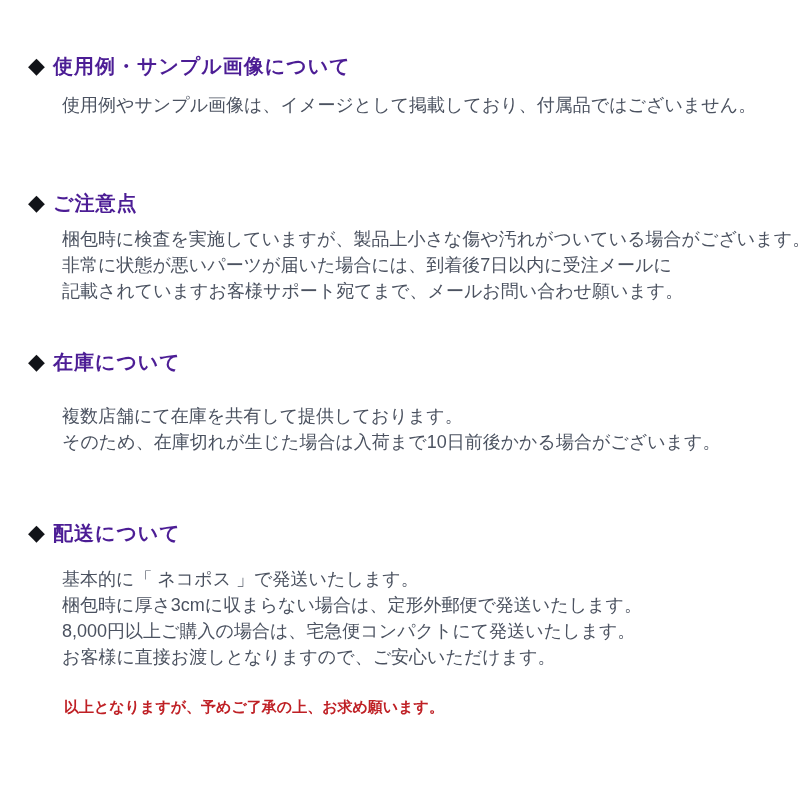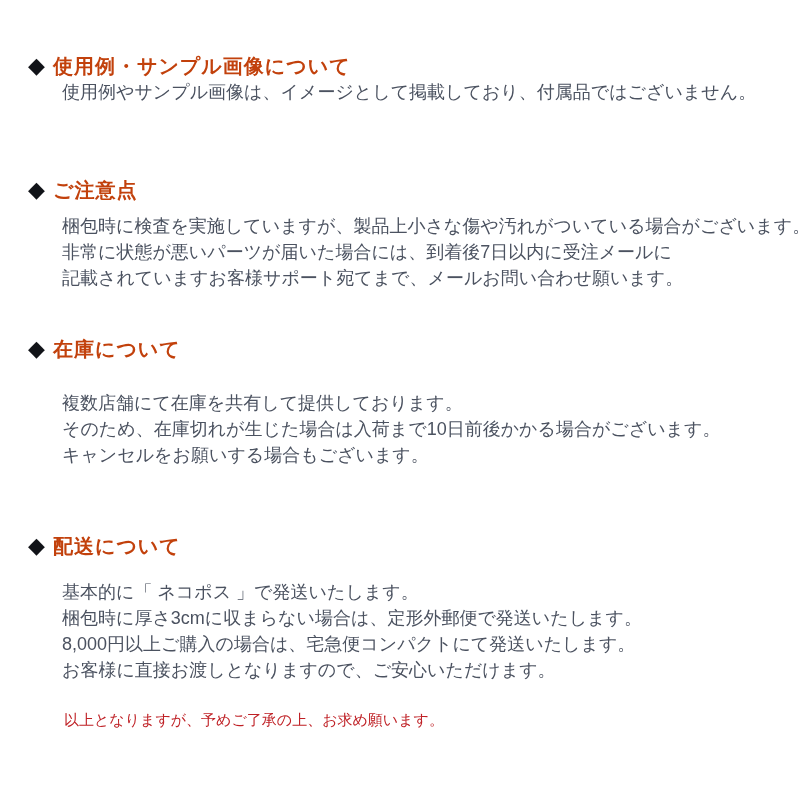--- a/index.html
+++ b/index.html
@@ -27,46 +27,47 @@
   }
   .diamond {
     font-size: 22px;
     color: #111318;
     margin-right: 8px;
     line-height: 1;
   }
   .title {
     font-size: 20px;
     font-weight: bold;
-    color: #c2410c;
+    color: #4c1d95;
     letter-spacing: 1px;
   }
   .sec-body {
     margin-left: 34px;
+    margin-top: 13px;
   }
   .line {
     font-size: 18px;
     line-height: 26px;
     color: #4b5260;
     white-space: nowrap;
   }
   .sec2 { margin-top: 72px; }
   .sec2 .sec-body { margin-top: 10px; }
   .sec3 { margin-top: 45px; }
   .sec3 .sec-body { margin-top: 28px; }
   .sec4 { margin-top: 65px; }
   .sec4 .sec-body { margin-top: 20px; }
   .warning {
     margin-left: 36px;
     margin-top: 25px;
   }
   .warning .line {
     font-size: 15px;
     line-height: 23px;
-    font-weight: normal;
+    font-weight: bold;
     color: #bf2025;
   }
 </style>
 </head>
 <body>
 
 <div class="page">
 
   <section class="sec sec1">
     <div class="heading">
@@ -91,21 +92,20 @@
   </section>
 
   <section class="sec sec3">
     <div class="heading">
       <span class="diamond">◆</span>
       <span class="title">在庫について</span>
     </div>
     <div class="sec-body">
       <div class="line">複数店舗にて在庫を共有して提供しております。</div>
       <div class="line">そのため、在庫切れが生じた場合は入荷まで10日前後かかる場合がございます。</div>
-      <div class="line">キャンセルをお願いする場合もございます。</div>
     </div>
   </section>
 
   <section class="sec sec4">
     <div class="heading">
       <span class="diamond">◆</span>
       <span class="title">配送について</span>
     </div>
     <div class="sec-body">
       <div class="line">基本的に「 ネコポス 」で発送いたします。</div>

